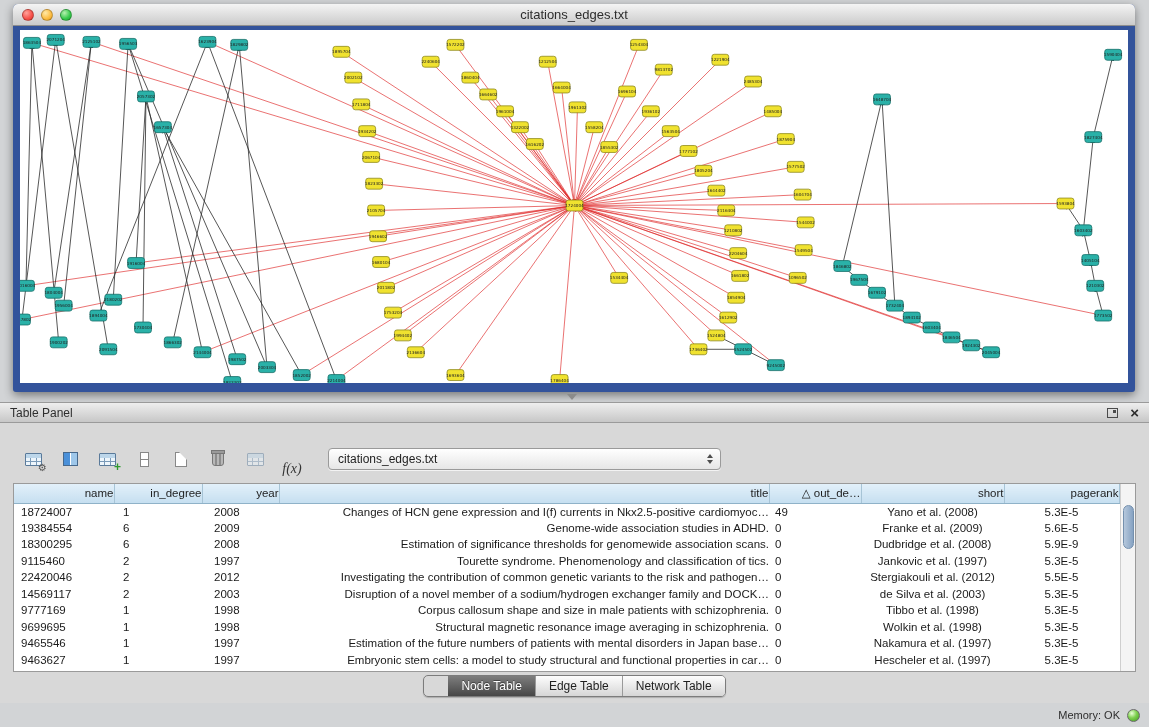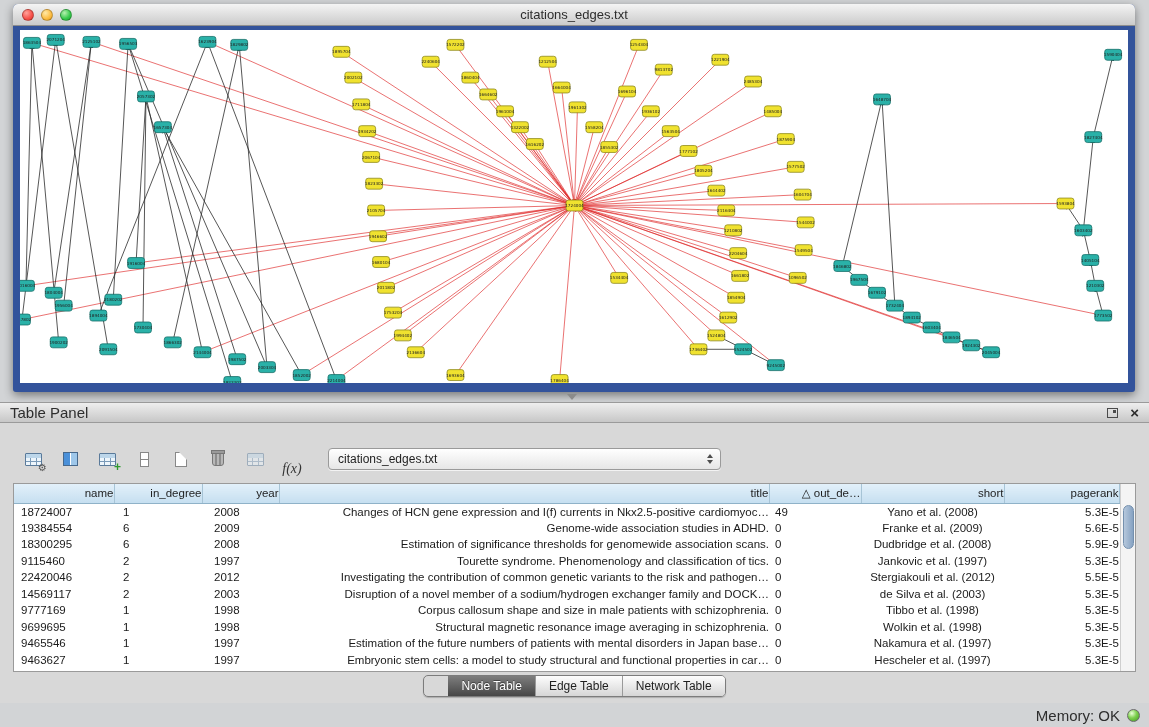--- a/index.html
+++ b/index.html
@@ -27,21 +27,21 @@
 
   
   .divider-grip { position:absolute; left:567px; top:394px; width:0; height:0;
     border-left:5px solid transparent; border-right:5px solid transparent; border-top:6px solid #8b8b8b; }
 
   
   .table-panel { position:absolute; left:0; top:402px; width:1149px; height:301px; background:#d8d8d8; }
   .panel-header { height:21px; background:linear-gradient(#eeeeee,#c7c7c7);
     border-top:1px solid #9a9a9a; border-bottom:1px solid #9a9a9a;
     display:flex; align-items:center; padding:0 10px; }
-  .ph-title { font-size:15px; color:#2e2e2e; }
+  .ph-title { font-size:12px; color:#2e2e2e; }
   .ph-icons { margin-left:auto; display:flex; align-items:center; gap:12px; }
   .float-ico { width:11px; height:10px; border:1.5px solid #4a4a4a; position:relative; }
   .float-ico::after { content:""; position:absolute; right:1px; top:1px; width:3px; height:3px; background:#4a4a4a; }
   .close-ico { font-size:15px; font-weight:bold; color:#2e2e2e; line-height:12px; cursor:default; }
 
   .panel-body { position:relative; height:278px; }
 
   
   .toolbar { position:absolute; top:20px; left:22px; height:32px; display:flex; align-items:center; gap:15px; }
   .tbicon { position:relative; display:inline-flex; align-items:center; justify-content:center; width:22px; height:22px; }
@@ -78,38 +78,38 @@
   table.datatable { border-collapse:collapse; table-layout:fixed; width:1105px; }
   .datatable th { height:19px; font-size:11.5px; font-weight:normal; color:#1e1e1e; text-align:right;
     background:linear-gradient(#e2f0fa,#c6dff0); border-right:1px solid #a7c4d6; border-bottom:1px solid #8fb2c8; overflow:hidden; white-space:nowrap; }
   .datatable td { height:16.5px; font-size:11.5px; color:#1a1a1a; white-space:nowrap; overflow:hidden; }
   .datatable td:nth-child(1) { padding-left:7px; }
   .datatable td:nth-child(2) { padding-left:9px; }
   .datatable td:nth-child(3) { padding-left:12px; }
   .datatable td:nth-child(4) { padding-left:7px;text-align:right; }
   .datatable td:nth-child(5) { padding-left:6px; }
   .datatable td:nth-child(6) { text-align:center; }
-  .datatable td:nth-child(7) { text-align:right; }
+  .datatable td:nth-child(7) { text-align:center; }
   .vscroll { position:absolute; top:0; right:0; bottom:0; width:15px; background:#f4f4f4; border-left:1px solid #cfcfcf; }
   .vthumb { position:absolute; top:21px; left:2px; width:11px; height:44px; border-radius:6px;
     background:linear-gradient(90deg,#b6c8dc,#86a2c2); border:1px solid #7490ae; }
 
   
   .tabs-row { position:absolute; top:252px; left:0; right:0; text-align:center; }
   .seg { display:inline-flex; border:1px solid #7c7c7c; border-radius:5px; overflow:hidden;
     box-shadow:0 1px 1px rgba(0,0,0,.2); }
   .seg-btn { padding:3px 13px; font-size:12px; color:#1e1e1e;
     background:linear-gradient(#fdfdfd,#d6d6d6); border-left:1px solid #9a9a9a; }
   .seg-btn:first-child { border-left:none; }
   .seg-btn.sel { background:linear-gradient(#7e7e7e,#464646); color:#ffffff; text-shadow:0 -1px 0 rgba(0,0,0,.4);margin-left:24px; }
 
   
   .status-bar { position:absolute; left:0; bottom:0; width:1149px; height:24px; background:#d2d4d6;
     display:flex; align-items:center; justify-content:flex-end; gap:7px; padding-right:9px; }
-  .mem-label { font-size:15px; color:#2e2e2e; }
+  .mem-label { font-size:11px; color:#2e2e2e; }
   .orb { width:13px; height:13px; border-radius:50%; border:1px solid #6a6a6a;
     background:radial-gradient(circle at 35% 30%, #eaffd8, #7ed04e 45%, #3f9a1e); }
 </style>
 </head>
 <body>
 
 <div class="screen">
 
   <div class="graph-window">
     <div class="titlebar">

